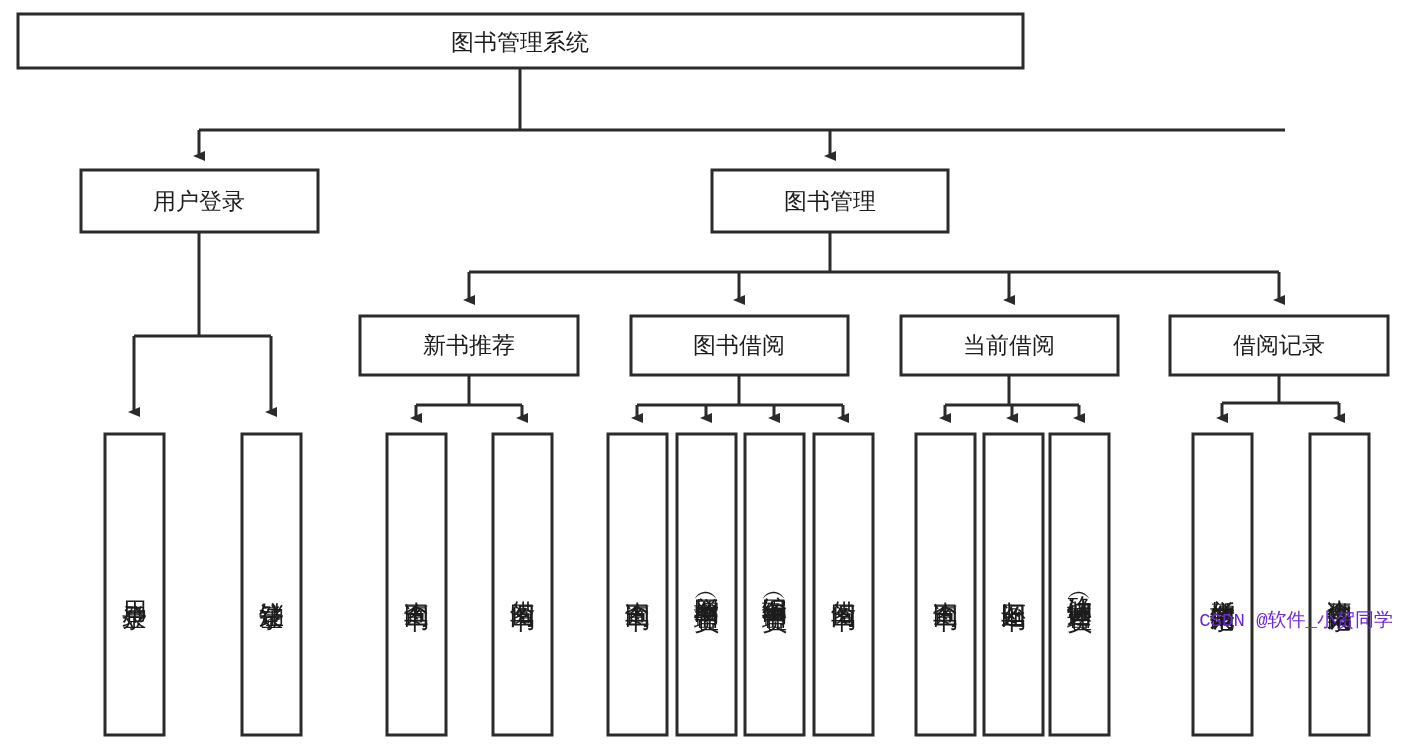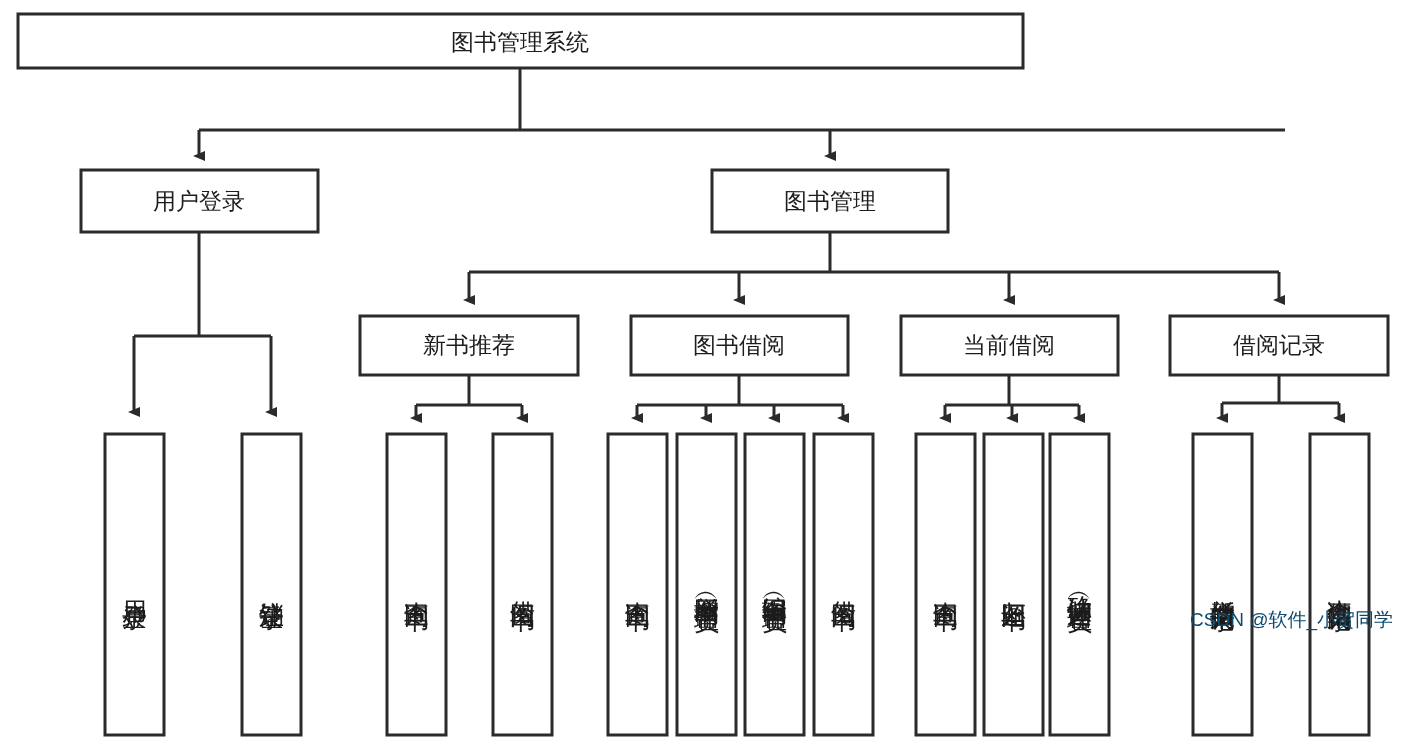--- a/index.html
+++ b/index.html
@@ -60,23 +60,23 @@
     align-items: center;
     justify-content: center;
     text-align: center;
     white-space: nowrap;
     pointer-events: none;
   }
   .watermark {
     position: absolute;
     right: 12px;
     bottom: 5px;
-    font-family: Liberation Sans, sans-serif;
+    font-family: Liberation Mono, monospace;
     font-size: 19px;
-    color: #0c4a6e;
+    color: #6d28d9;
     white-space: nowrap;
   }
 </style>
 </head>
 <body>
 
 <div id="diagram-root">
 
   <svg id="flow" viewBox="0 0 1405 747">
     <defs>

